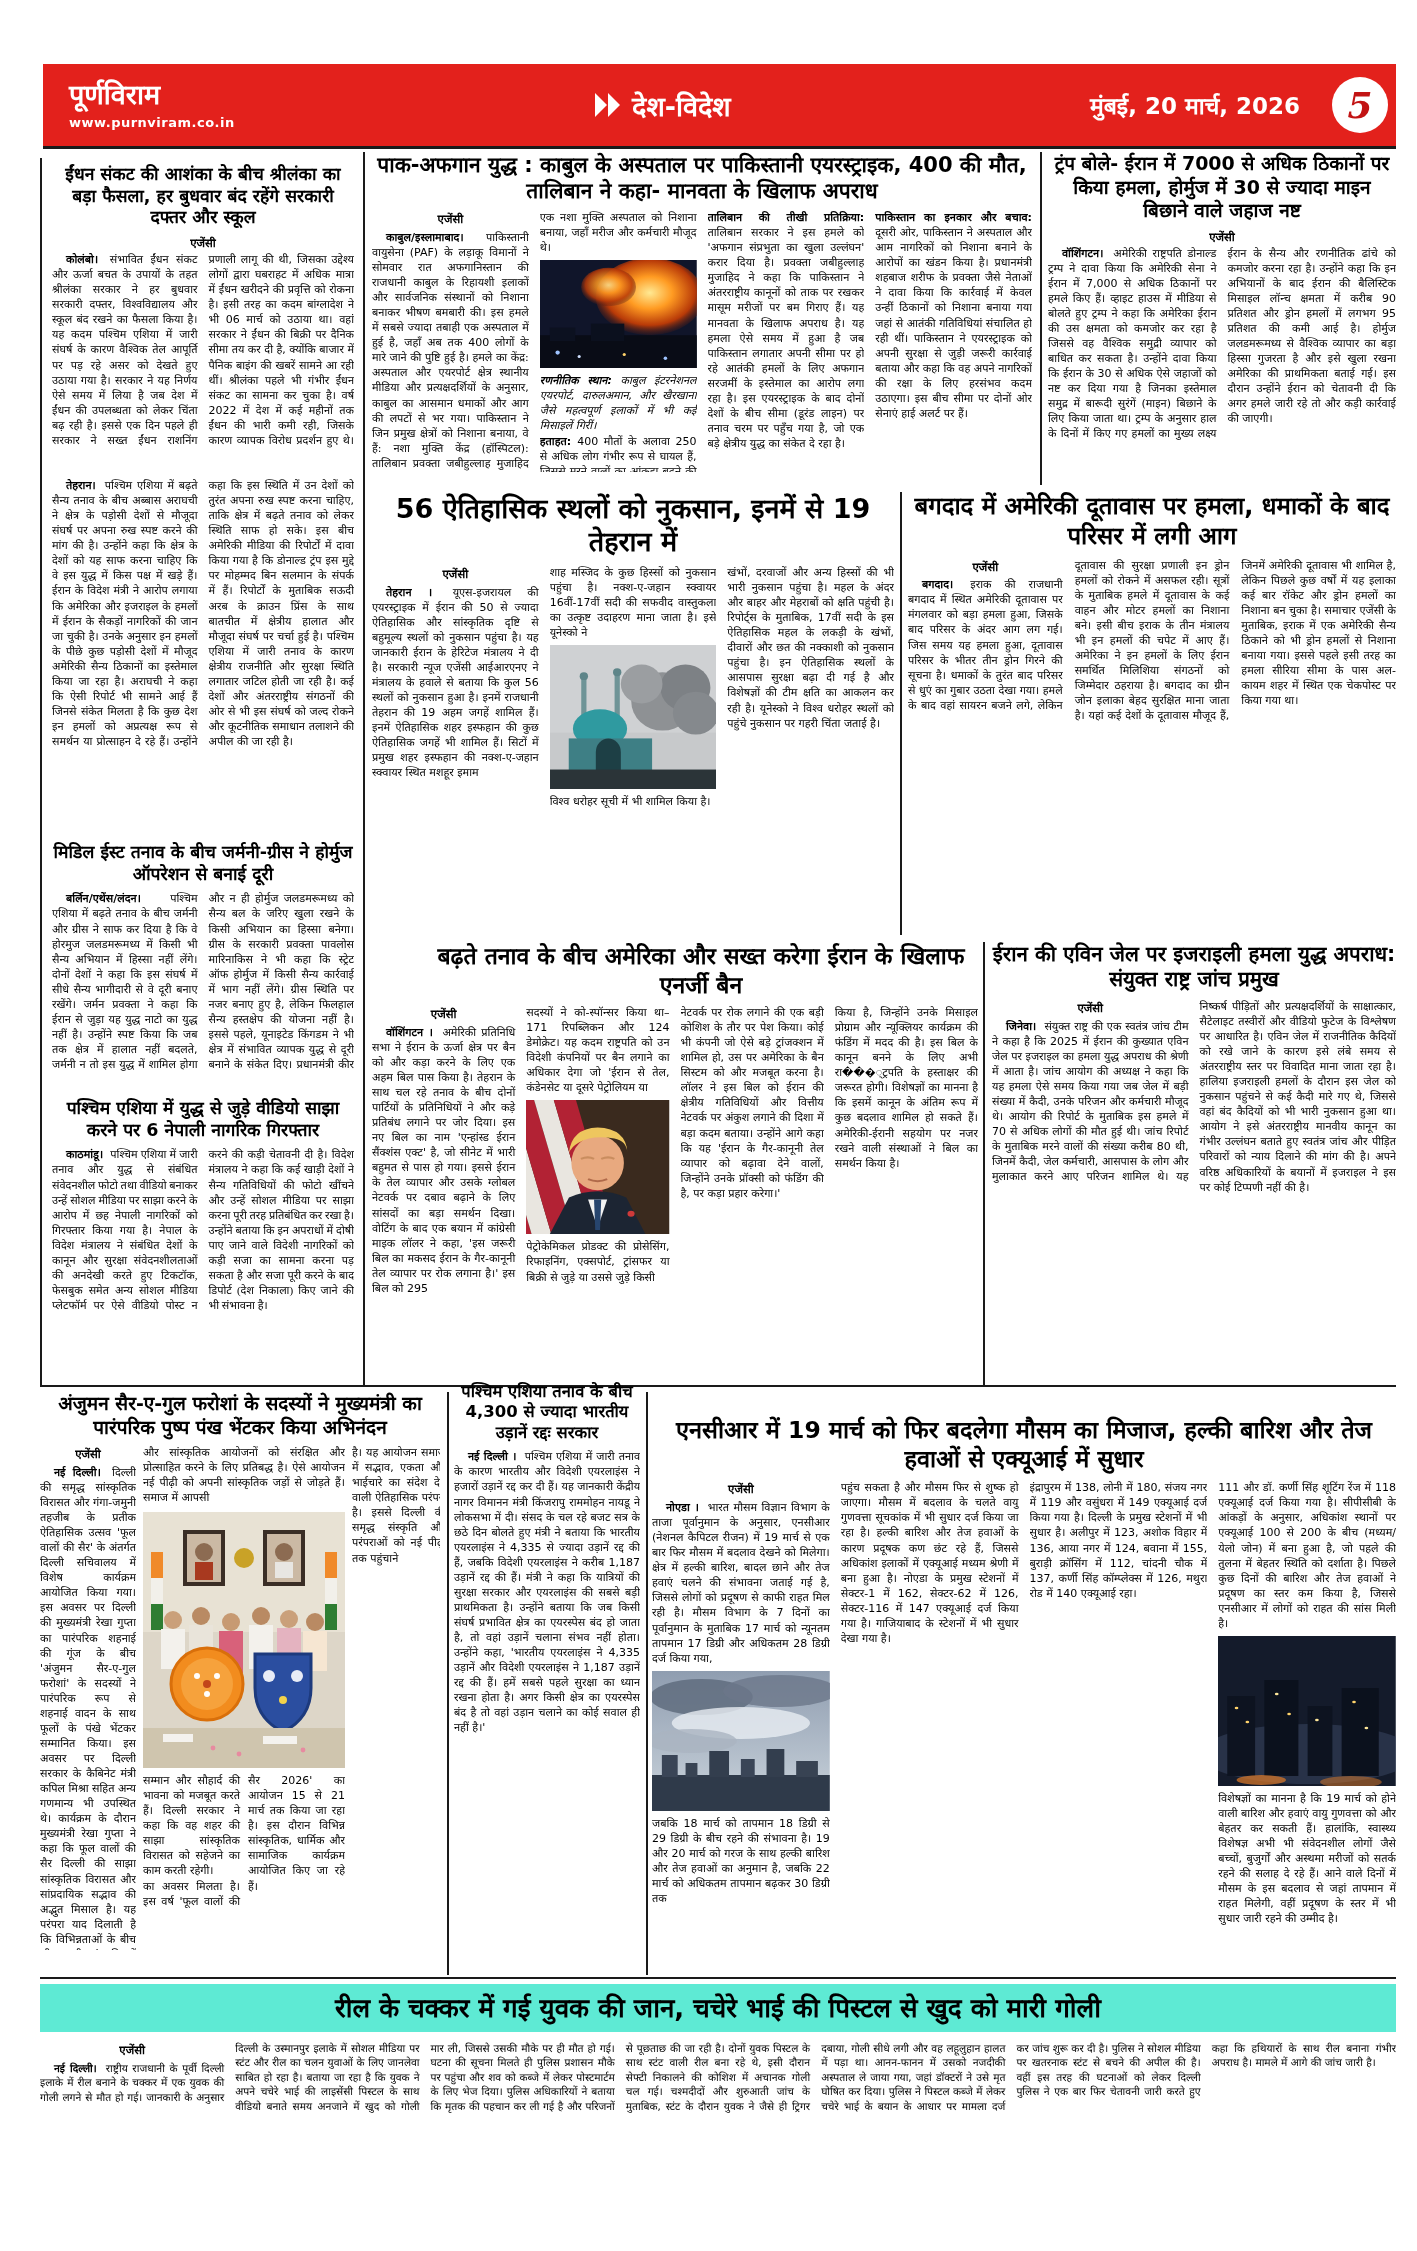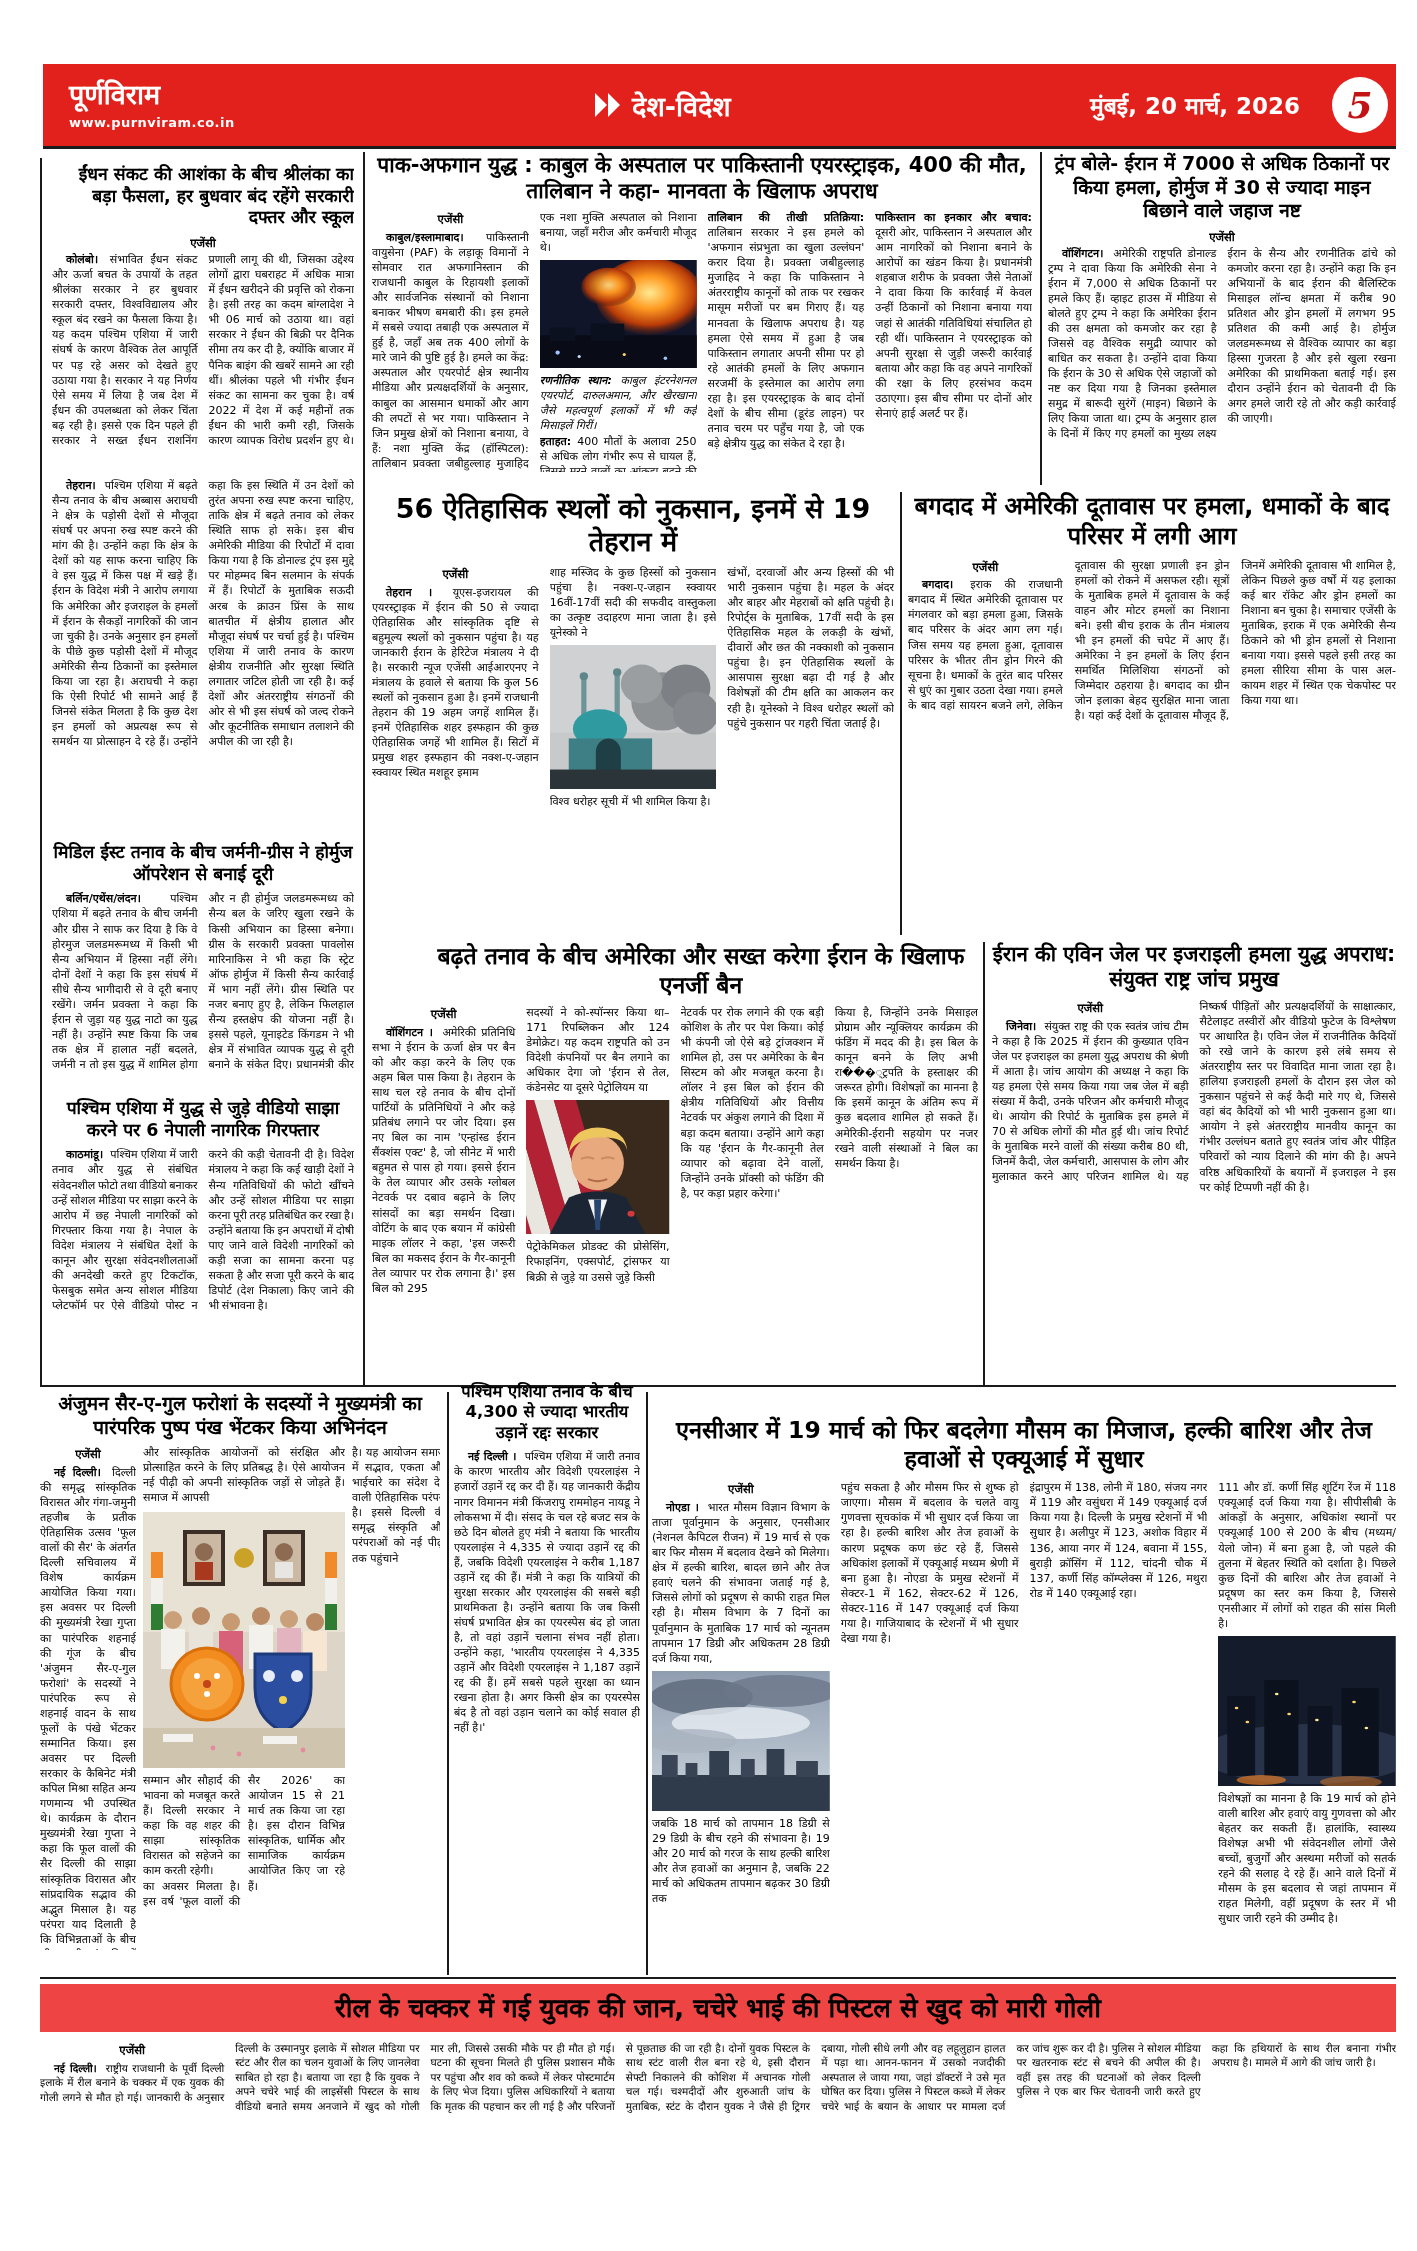--- a/index.html
+++ b/index.html
@@ -24,21 +24,21 @@
   .bt{font-size:11px;line-height:1.37;text-align:justify;}
   .bt p{margin:0;text-indent:14px;}
   .cols2{column-count:2;column-gap:11px;}
   .cols3{column-count:3;column-gap:12px;}
   .cols7{column-count:7;column-gap:11px;}
   .clip{overflow:hidden;}
   .abs{position:absolute;box-sizing:border-box;}
   .grid4{display:grid;grid-template-columns:1fr 1fr 1fr 1fr;gap:11px;}
   .photo{display:block;width:100%;margin:5px 0;}
   .blabel{font-weight:700;}
-  #n-banner{background:#ef4444;height:48px;display:flex;align-items:center;justify-content:center;}
+  #n-banner{background:#5eead4;height:48px;display:flex;align-items:center;justify-content:center;}
 </style>
 </head>
 <body>
 
 <div id="page">
 
   <div id="masthead">
     <div class="mh-left">
       <span class="mh-paper">पूर्णविराम</span>
       <span class="mh-site">www.purnviram.co.in</span>
@@ -61,21 +61,21 @@
   <div class="rule" style="left:900px;top:492px;width:1.5px;height:443px;"></div>
   <div class="rule" style="left:983px;top:942px;width:1.5px;height:443px;"></div>
   <div class="rule" style="left:447px;top:1392px;width:1.5px;height:583px;"></div>
   <div class="rule" style="left:646px;top:1392px;width:1.5px;height:583px;"></div>
   <div class="rule" style="left:40px;top:1385px;width:1356px;height:1.5px;"></div>
   <div class="rule" style="left:40px;top:1977px;width:1356px;height:1.5px;"></div>
 
   <div class="abs" style="left:52px;top:164px;width:302px;height:1221px;">
 
     <div class="clip" style="height:314px;">
-      <h2 class="hl" style="font-size:17.5px;text-align:right;">ईंधन संकट की आशंका के बीच श्रीलंका का बड़ा फैसला, हर बुधवार बंद रहेंगे सरकारी दफ्तर और स्कूल</h2>
+      <h2 class="hl" style="font-size:17.5px;">ईंधन संकट की आशंका के बीच श्रीलंका का बड़ा फैसला, हर बुधवार बंद रहेंगे सरकारी दफ्तर और स्कूल</h2>
       <div class="by">एजेंसी</div>
       <div class="bt cols2 clip" style="height:206px;">
         <p><b class="dl">कोलंबो। </b><span>संभावित ईंधन संकट और ऊर्जा बचत के उपायों के तहत श्रीलंका सरकार ने हर बुधवार सरकारी दफ्तर, विश्वविद्यालय और स्कूल बंद रखने का फैसला किया है। यह कदम पश्चिम एशिया में जारी संघर्ष के कारण वैश्विक तेल आपूर्ति पर पड़ रहे असर को देखते हुए उठाया गया है। सरकार ने यह निर्णय ऐसे समय में लिया है जब देश में ईंधन की उपलब्धता को लेकर चिंता बढ़ रही है। इससे एक दिन पहले ही सरकार ने सख्त ईंधन राशनिंग प्रणाली लागू की थी, जिसका उद्देश्य लोगों द्वारा घबराहट में अधिक मात्रा में ईंधन खरीदने की प्रवृत्ति को रोकना है। इसी तरह का कदम बांग्लादेश ने भी 06 मार्च को उठाया था। वहां सरकार ने ईंधन की बिक्री पर दैनिक सीमा तय कर दी है, क्योंकि बाजार में पैनिक बाइंग की खबरें सामने आ रही थीं। श्रीलंका पहले भी गंभीर ईंधन संकट का सामना कर चुका है। वर्ष 2022 में देश में कई महीनों तक ईंधन की भारी कमी रही, जिसके कारण व्यापक विरोध प्रदर्शन हुए थे। इन प्रदर्शनों के चलते तत्कालीन राष्ट्रपति गोटाबाया राजपक्षे को पद छोड़ना पड़ा था। तब विश्लेषकों ने माना था कि 1948 में आजादी के बाद यह श्रीलंका का सबसे बड़ा आर्थिक संकट था।</span></p>
       </div>
     </div>
 
     <div class="clip" style="height:356px;">
       <div class="bt cols2 clip" style="height:288px;">
         <p><b class="dl">तेहरान। </b><span>पश्चिम एशिया में बढ़ते सैन्य तनाव के बीच अब्बास अराघची ने क्षेत्र के पड़ोसी देशों से मौजूदा संघर्ष पर अपना रुख स्पष्ट करने की मांग की है। उन्होंने कहा कि क्षेत्र के देशों को यह साफ करना चाहिए कि वे इस युद्ध में किस पक्ष में खड़े हैं। ईरान के विदेश मंत्री ने आरोप लगाया कि अमेरिका और इजराइल के हमलों में ईरान के सैकड़ों नागरिकों की जान जा चुकी है। उनके अनुसार इन हमलों के पीछे कुछ पड़ोसी देशों में मौजूद अमेरिकी सैन्य ठिकानों का इस्तेमाल किया जा रहा है। अराघची ने कहा कि ऐसी रिपोर्ट भी सामने आई हैं जिनसे संकेत मिलता है कि कुछ देश इन हमलों को अप्रत्यक्ष रूप से समर्थन या प्रोत्साहन दे रहे हैं। उन्होंने कहा कि इस स्थिति में उन देशों को तुरंत अपना रुख स्पष्ट करना चाहिए, ताकि क्षेत्र में बढ़ते तनाव को लेकर स्थिति साफ हो सके। इस बीच अमेरिकी मीडिया की रिपोर्टों में दावा किया गया है कि डोनाल्ड ट्रंप इस मुद्दे पर मोहम्मद बिन सलमान के संपर्क में हैं। रिपोर्टों के मुताबिक सऊदी अरब के क्राउन प्रिंस के साथ बातचीत में क्षेत्रीय हालात और मौजूदा संघर्ष पर चर्चा हुई है। पश्चिम एशिया में जारी तनाव के कारण क्षेत्रीय राजनीति और सुरक्षा स्थिति लगातार जटिल होती जा रही है। कई देशों और अंतरराष्ट्रीय संगठनों की ओर से भी इस संघर्ष को जल्द रोकने और कूटनीतिक समाधान तलाशने की अपील की जा रही है।</span></p>
       </div>

